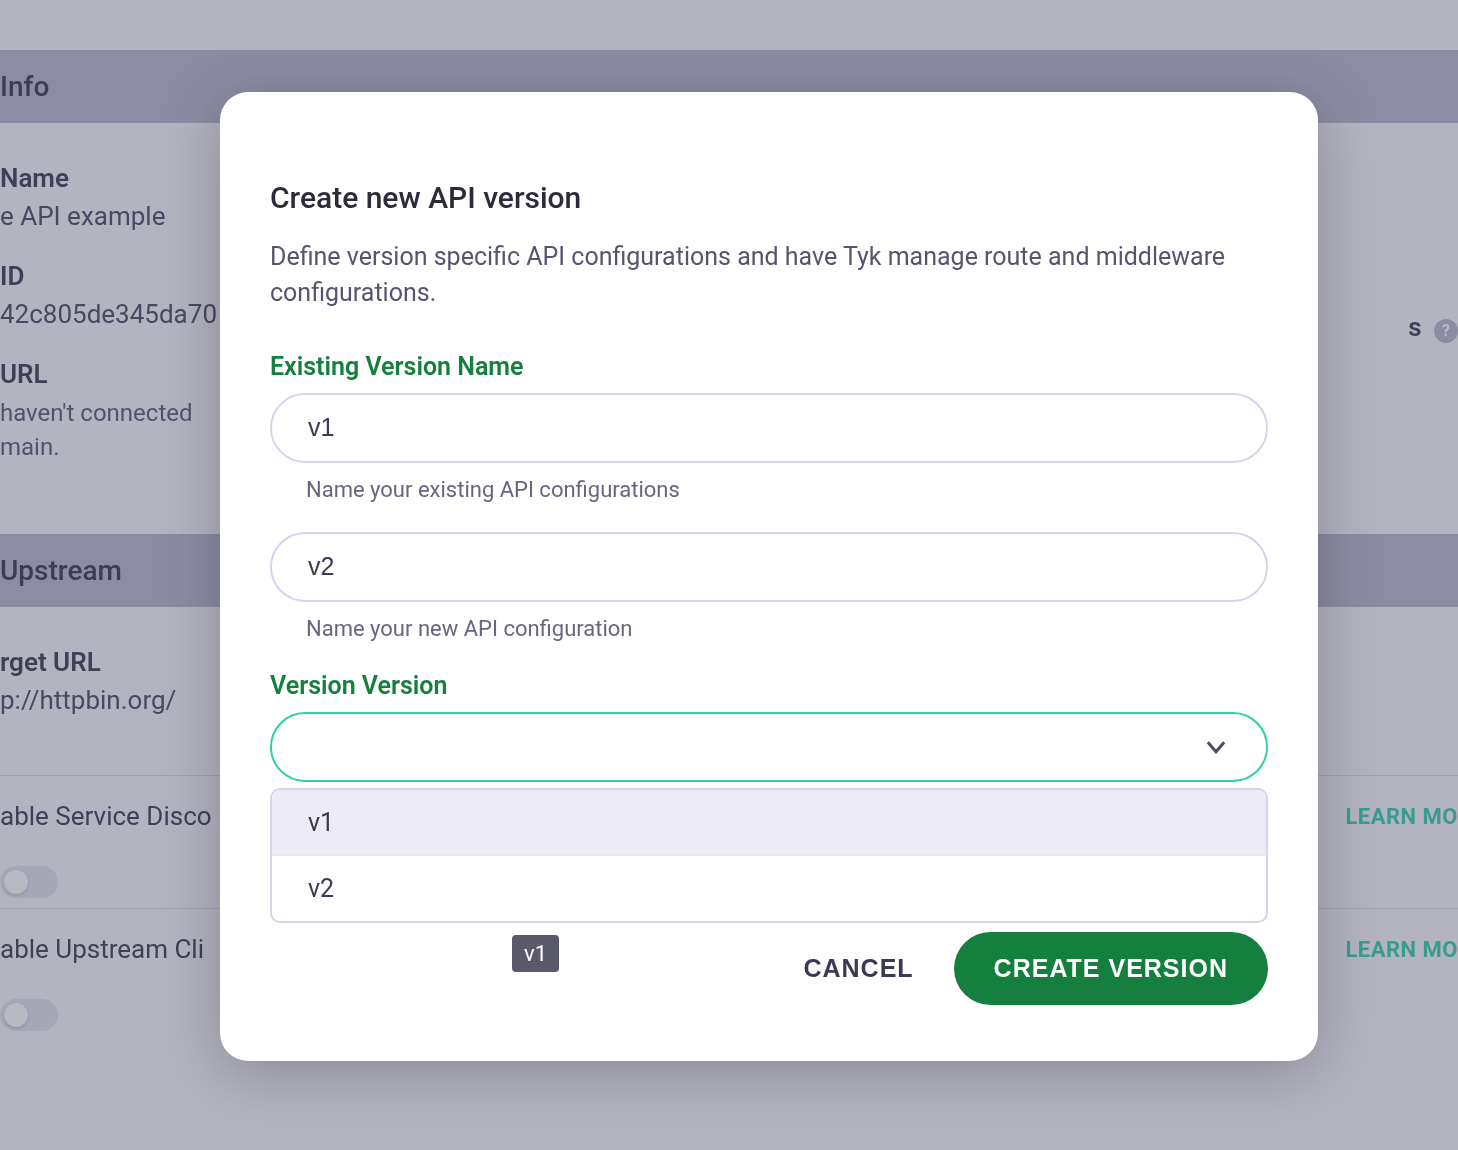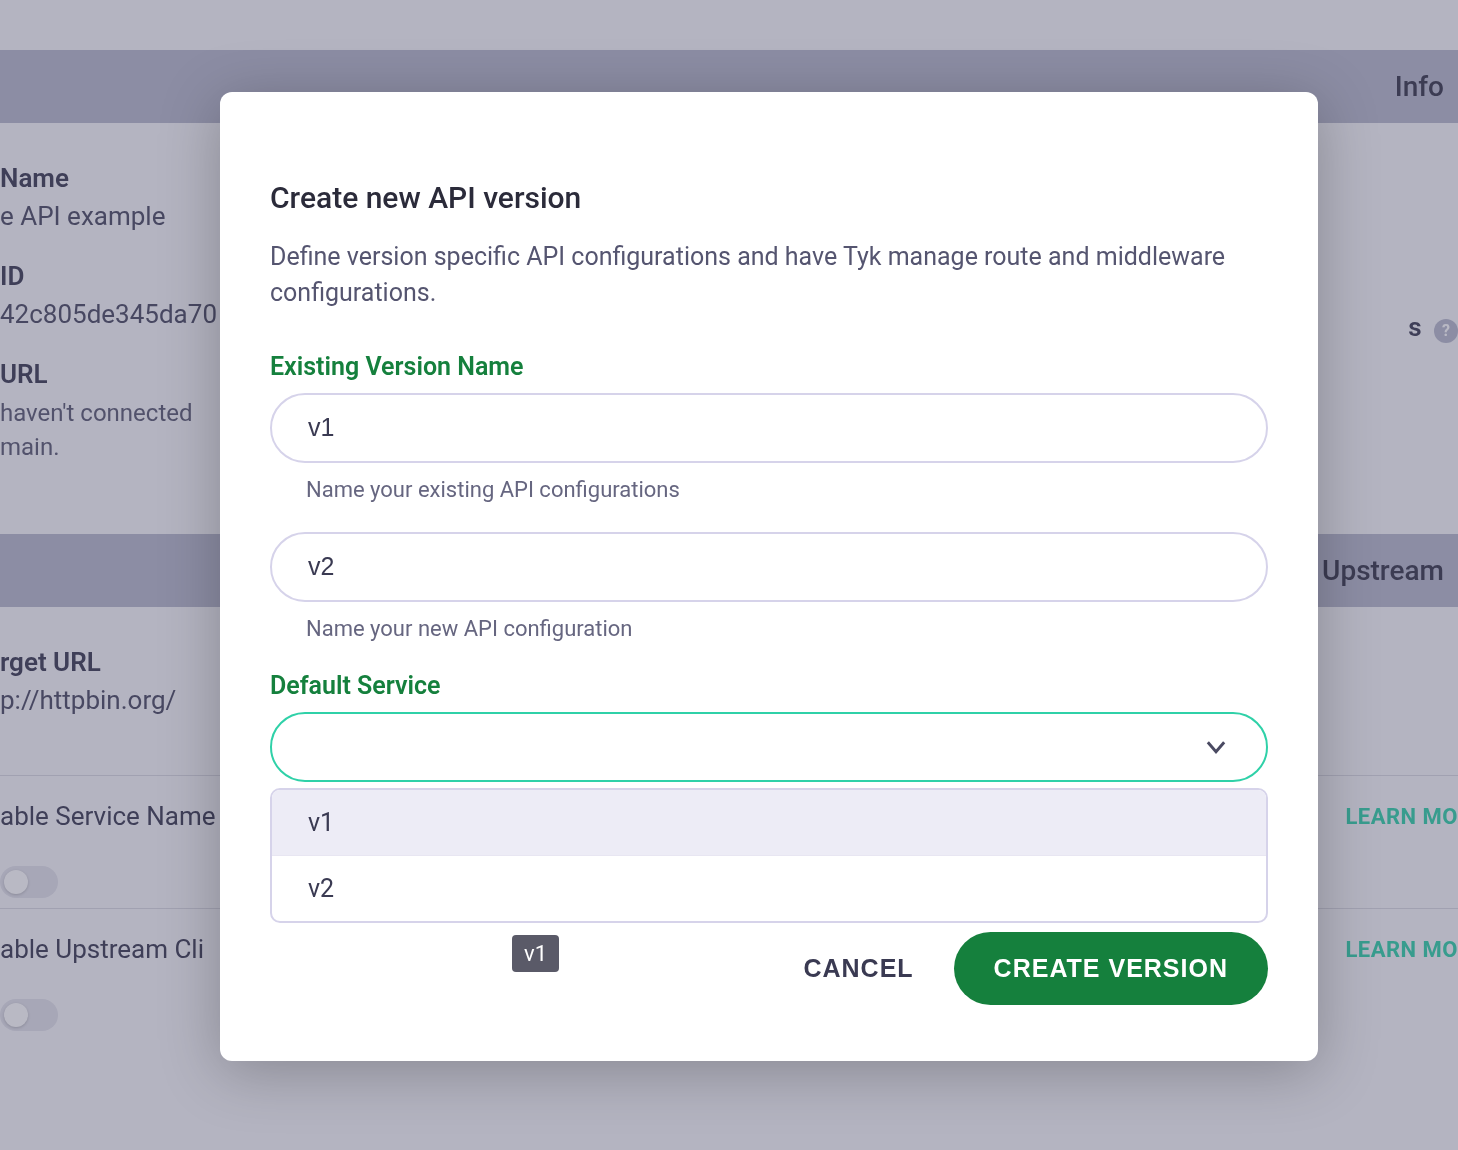--- a/index.html
+++ b/index.html
@@ -6,22 +6,21 @@
   html, body { width: 1458px; height: 1150px; overflow: hidden; font-family: -apple-system, BlinkMacSystemFont, "Segoe UI", Roboto, sans-serif; }
   body { position: relative; }
 
   
   .backdrop { position: absolute; inset: 0; background: #f7f7fa; }
   .backdrop .section-header {
     background: #b7b9cc;
     color: #36364a;
     font-size: 28px;
     font-weight: 500;
-    padding: 20px 14px 20px 0;
-    text-align: right;
+    padding: 20px 0 20px 0;
   }
   .backdrop .section-body { padding: 30px 0 30px 0; }
   .backdrop .field-label { font-size: 26px; font-weight: 600; color: #3a3a52; margin-bottom: 8px; }
   .backdrop .field-value { font-size: 26px; color: #4a4a62; margin-bottom: 30px; }
   .backdrop .muted-text { font-size: 24px; color: #5a5a72; line-height: 1.4; }
   .backdrop .toggle-row { display: flex; align-items: center; justify-content: space-between; padding: 25px 0; border-top: 1px solid #d8d8e0; font-size: 26px; color: #3a3a52; }
   .backdrop .toggle { width: 58px; height: 32px; border-radius: 16px; background: #e2e2ea; position: relative; }
   .backdrop .toggle::after { content:""; position:absolute; left:4px; top:4px; width:24px; height:24px; border-radius:50%; background:#fff; box-shadow:0 1px 3px rgba(0,0,0,.2);}
   .backdrop .learn-more { color: #2fd1a8; font-weight: 700; font-size: 22px; letter-spacing: .5px; }
   .backdrop .help-icon { display:inline-flex; width:24px; height:24px; border-radius:50%; background:#b7b9cc; color:#fff; align-items:center; justify-content:center; font-size:16px; font-weight:700; margin-left:6px;}
@@ -29,21 +28,21 @@
 
   
   .dim { position: absolute; inset: 0; background: rgba(70,72,100,0.38); }
 
   
   .modal {
     position: absolute;
     left: 220px; top: 92px;
     width: 1098px;
     background: #fff;
-    border-radius: 12px;
+    border-radius: 28px;
     box-shadow: 0 10px 60px rgba(0,0,0,0.25);
     padding: 88px 50px 56px 50px;
   }
   .modal h2 { font-size: 30px; font-weight: 500; color: #2b2b3a; margin-bottom: 24px; }
   .modal .desc { font-size: 25px; color: #555570; line-height: 1.45; margin-bottom: 40px; }
   .modal .form-label { font-size: 25px; font-weight: 600; color: #15803d; margin-bottom: 12px; }
   .modal .text-input {
     width: 100%; height: 70px;
     border: 2px solid #d6d3ea;
     border-radius: 36px;
@@ -129,21 +128,21 @@
   <div class="section-header">
     <span>Upstream</span>
   </div>
   <div class="section-body" style="padding-top:40px;">
     <div class="field-label">rget URL</div>
     <div class="field-value">p://httpbin.org/</div>
 
     <div style="height:30px;"></div>
     <div class="toggle-row">
       <div style="display:flex;align-items:center;gap:20px;">
-        <span>able Service Name</span>
+        <span>able Service Disco</span>
       </div>
       <span class="learn-more">LEARN MO</span>
     </div>
     <div style="padding:10px 0;">
       <div class="toggle"></div>
     </div>
     <div class="toggle-row">
       <div style="display:flex;align-items:center;gap:20px;">
         <span>able Upstream Cli</span>
       </div>
@@ -161,21 +160,21 @@
   <h2>Create new API version</h2>
   <p class="desc">Define version specific API configurations and have Tyk manage route and middleware configurations.</p>
 
   <div class="form-label">Existing Version Name</div>
   <input class="text-input" value="v1" style="">
   <div class="helper">Name your existing API configurations</div>
 
   <input class="text-input" value="v2" style="">
   <div class="helper">Name your new API configuration</div>
 
-  <div class="form-label">Default Service</div>
+  <div class="form-label">Version Version</div>
   <div class="select-wrap">
     <div class="select-box">
       <span></span>
       <span class="chev">
         <svg viewBox="0 0 24 24">
             <polyline points="5 8 12 16 19 8"></polyline>
           </svg>
       </span>
     </div>
     <div class="dropdown">

